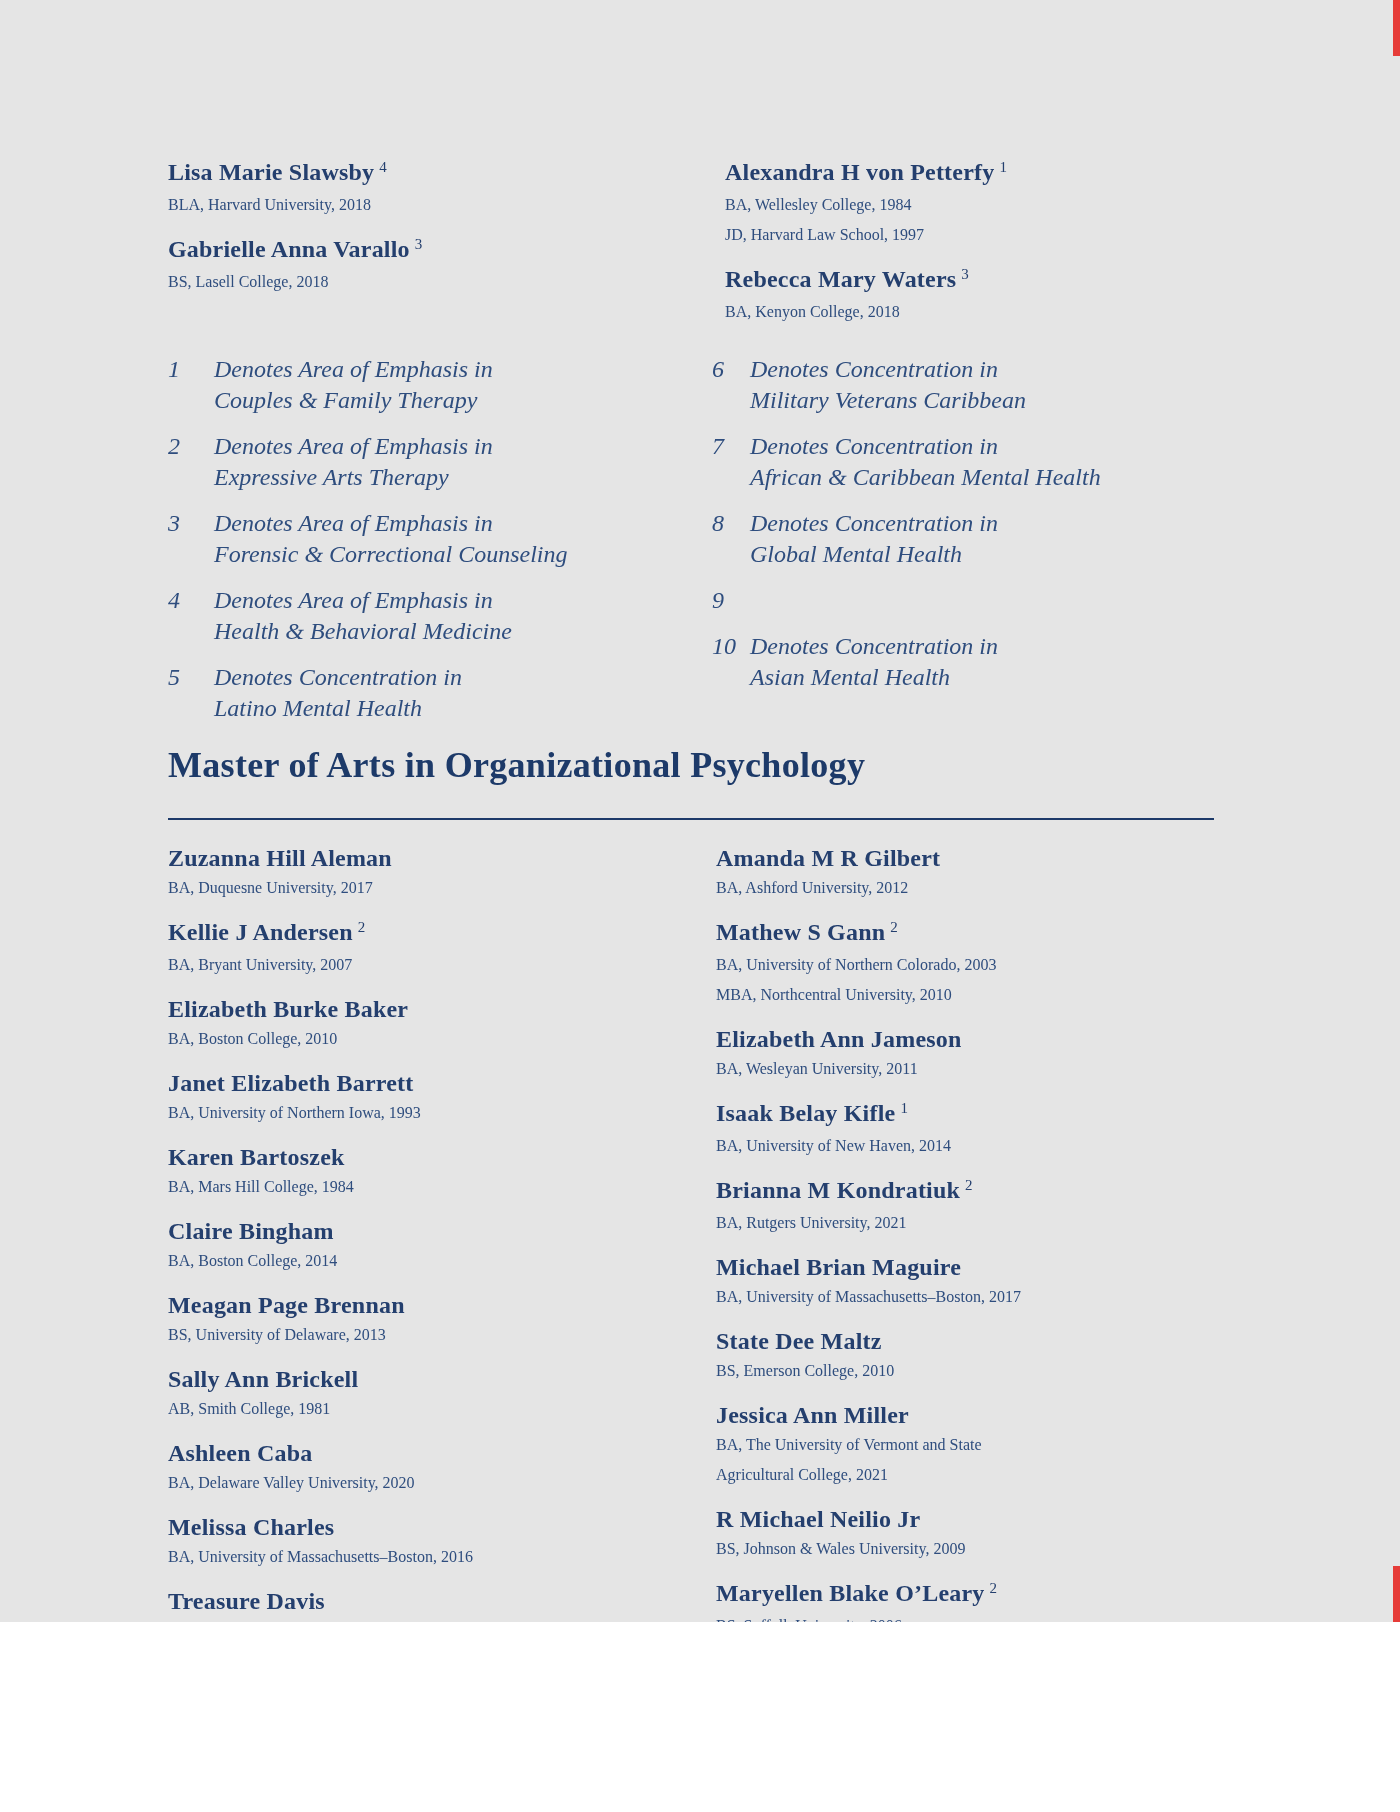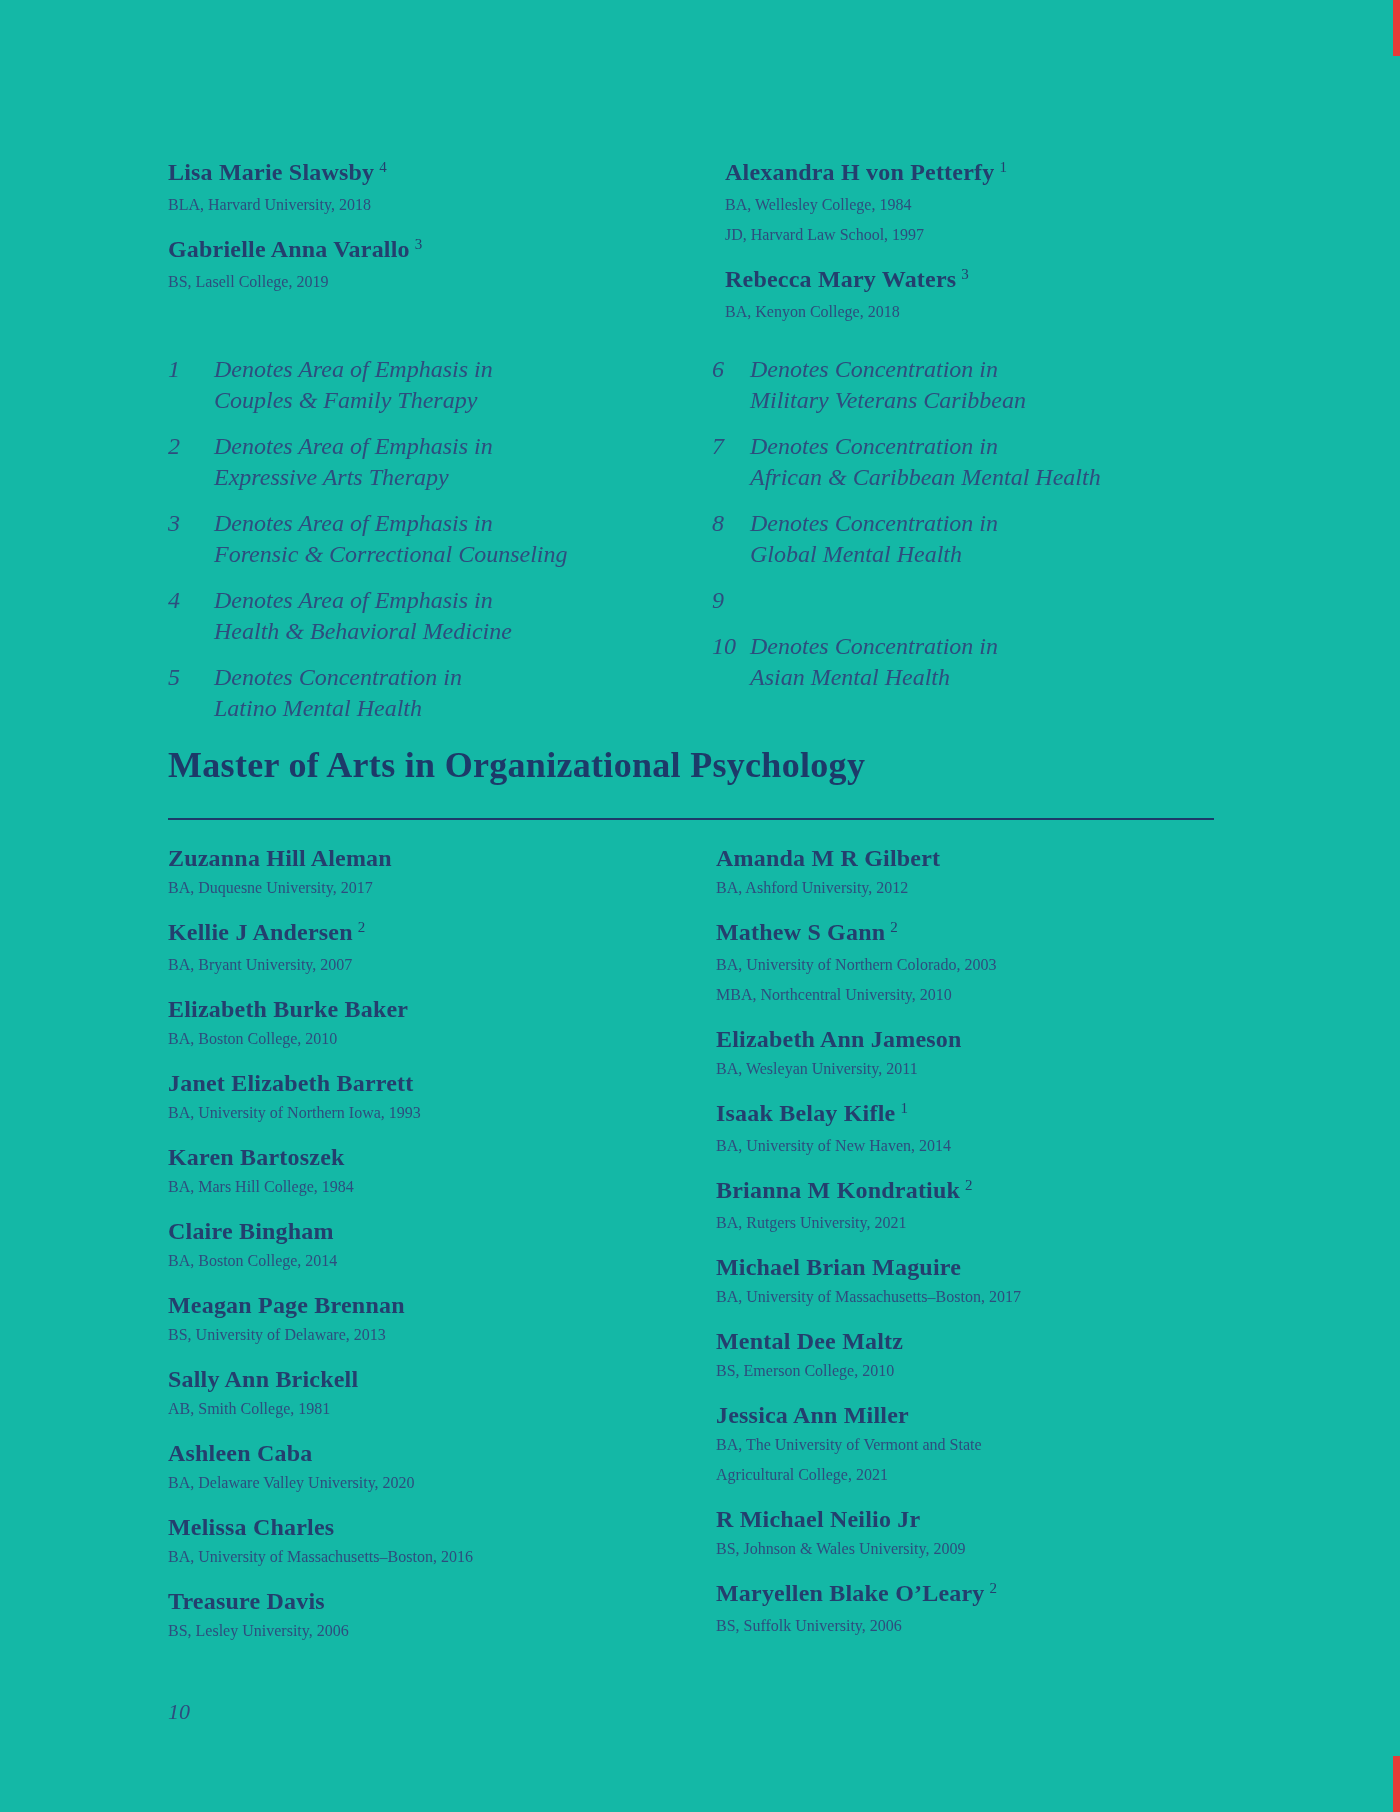--- a/index.html
+++ b/index.html
@@ -3,22 +3,22 @@
 <meta charset="utf-8">
 <style>
   html, body {
     margin: 0;
     padding: 0;
     background: #ffffff;
   }
   .page {
     position: relative;
     width: 1400px;
-    height: 1812px;
-    background: #14b8a6;
+    height: 1622px;
+    background: #e5e5e5;
     font-family: "Liberation Serif", "DejaVu Serif", serif;
     color: var(--navy, #2e4d7e);
     overflow: hidden;
   }
   .edge-mark {
     position: absolute;
     right: 0;
     width: 7px;
     height: 56px;
     background: var(--red, #e63c38);
@@ -108,21 +108,21 @@
   <div class="edge-mark top"></div>
   <div class="edge-mark bottom"></div>
 
   <div class="abs cont-col cont-left" id="cont-left">
       <div class="entry">
         <div class="gname">Lisa Marie Slawsby<span class="sup">4</span></div>
         <div class="deg">BLA, Harvard University, 2018</div>
       </div>
       <div class="entry">
         <div class="gname">Gabrielle Anna Varallo<span class="sup">3</span></div>
-        <div class="deg">BS, Lasell College, 2019</div>
+        <div class="deg">BS, Lasell College, 2018</div>
       </div>
     </div>
   <div class="abs cont-col cont-right" id="cont-right">
       <div class="entry">
         <div class="gname">Alexandra H von Petterfy<span class="sup">1</span></div>
         <div class="deg">BA, Wellesley College, 1984</div>
         <div class="deg">JD, Harvard Law School, 1997</div>
       </div>
       <div class="entry">
         <div class="gname">Rebecca Mary Waters<span class="sup">3</span></div>
@@ -270,21 +270,21 @@
       </div>
       <div class="entry">
         <div class="gname">Brianna M Kondratiuk<span class="sup">2</span></div>
         <div class="deg">BA, Rutgers University, 2021</div>
       </div>
       <div class="entry">
         <div class="gname">Michael Brian Maguire</div>
         <div class="deg">BA, University of Massachusetts–Boston, 2017</div>
       </div>
       <div class="entry">
-        <div class="gname">Mental Dee Maltz</div>
+        <div class="gname">State Dee Maltz</div>
         <div class="deg">BS, Emerson College, 2010</div>
       </div>
       <div class="entry">
         <div class="gname">Jessica Ann Miller</div>
         <div class="deg">BA, The University of Vermont and State</div>
         <div class="deg">Agricultural College, 2021</div>
       </div>
       <div class="entry">
         <div class="gname">R Michael Neilio Jr</div>
         <div class="deg">BS, Johnson &amp; Wales University, 2009</div>

